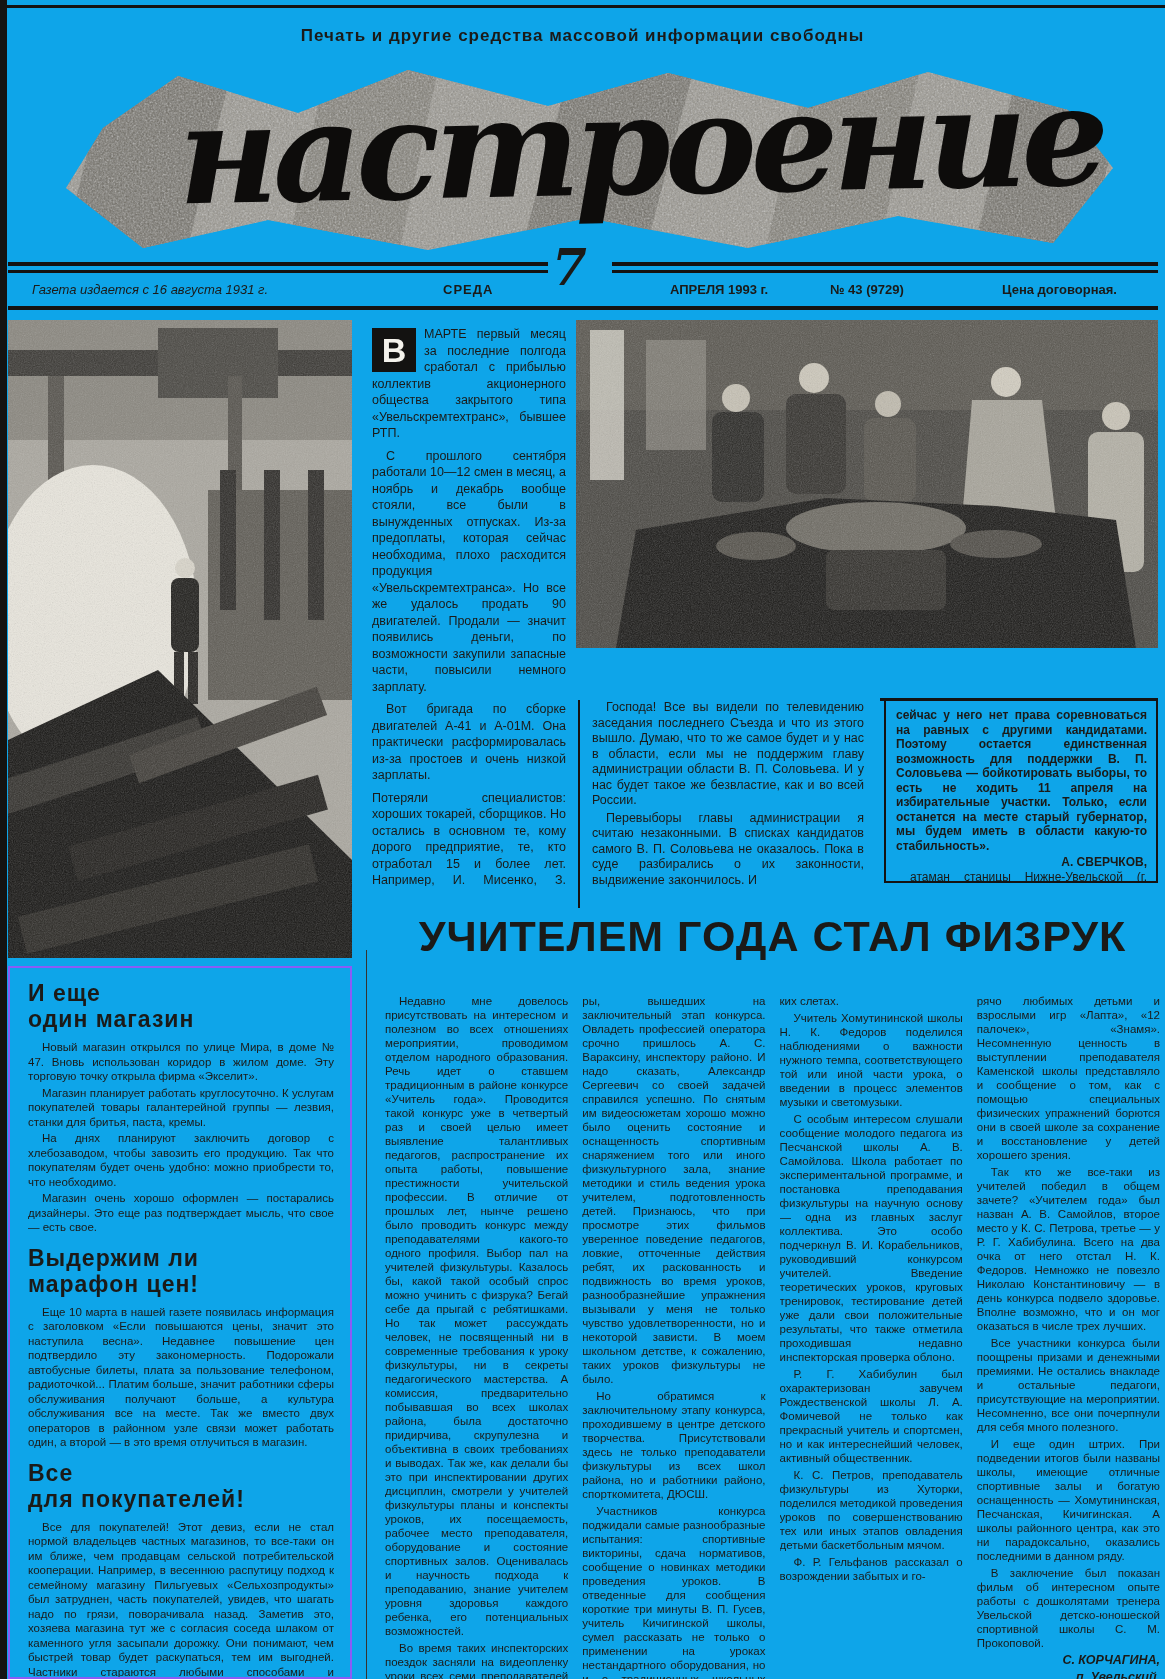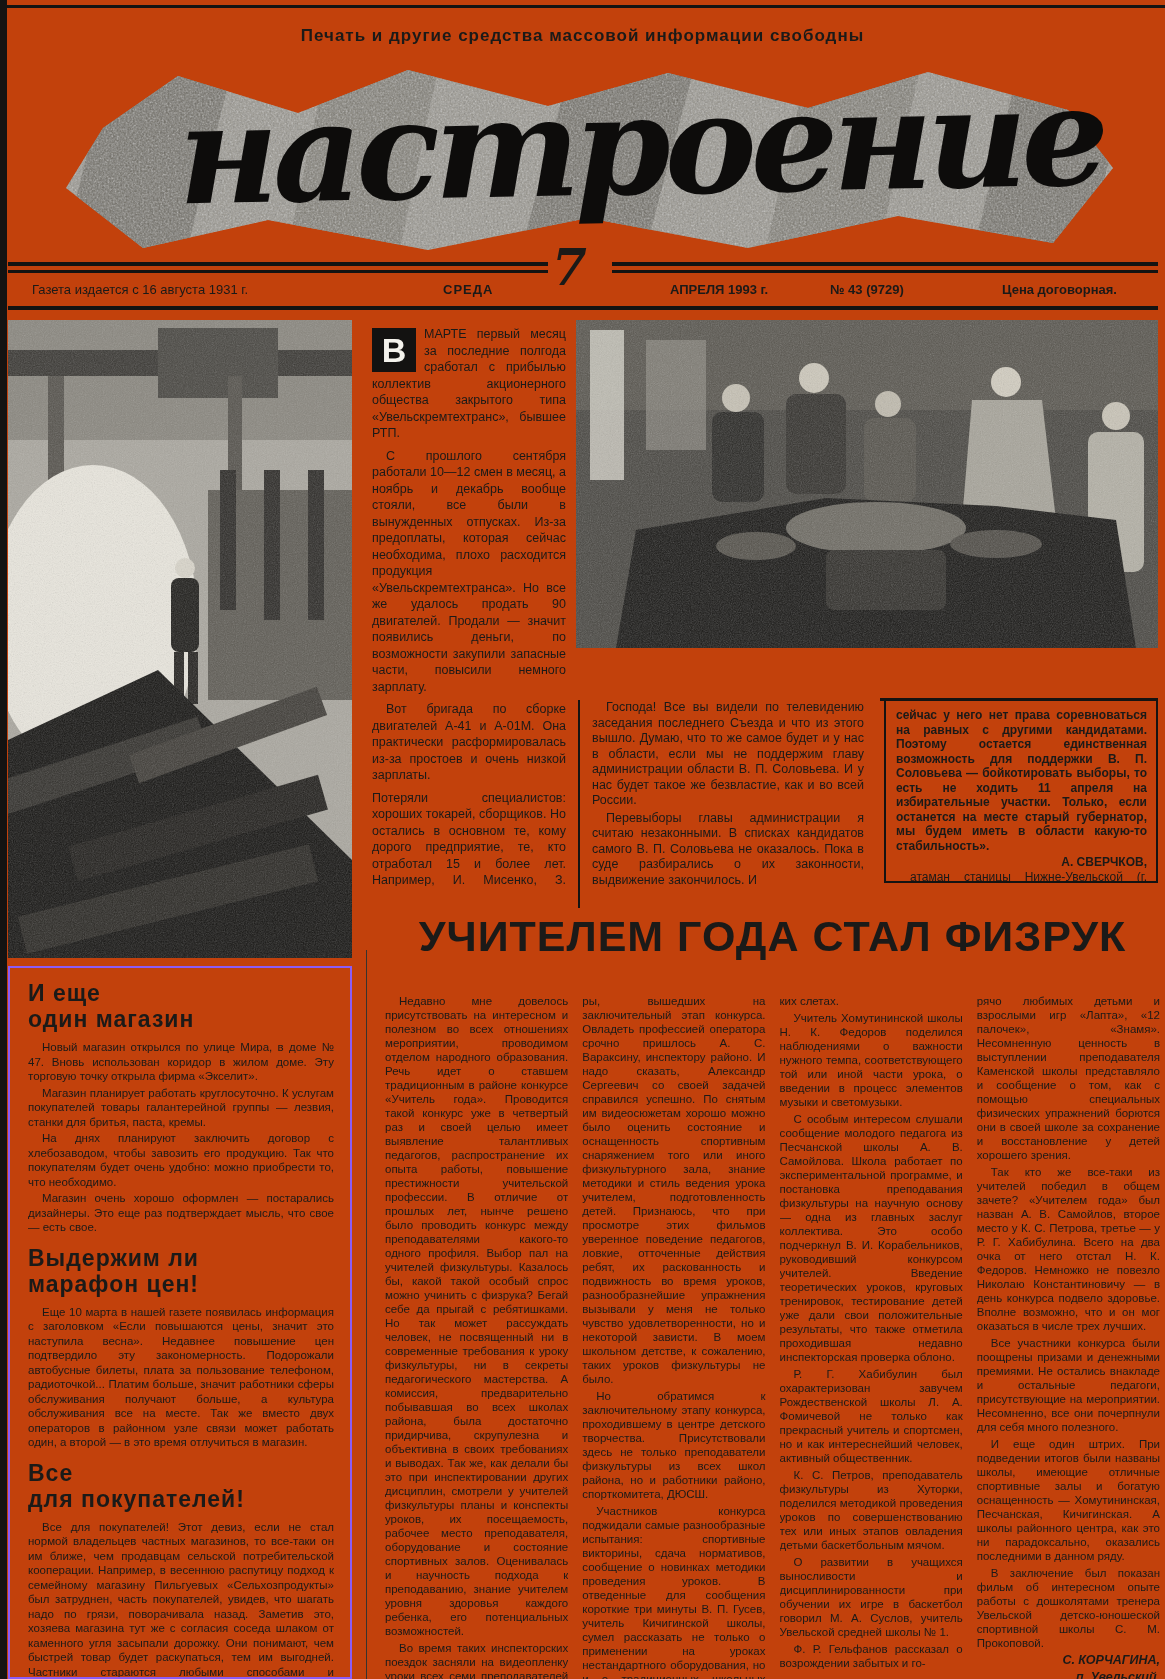--- a/index.html
+++ b/index.html
@@ -1,19 +1,19 @@
 <!DOCTYPE html>
 <html lang="ru"><head>
 <meta charset="utf-8">
 <style>
   * { margin:0; padding:0; box-sizing:border-box; }
   html,body { background:#c8c6c0; }
   .page {
     position:relative; width:1165px; height:1679px;
-    background:#c2410c; overflow:hidden;
+    background:#0ea5e9; overflow:hidden;
     font-family:"Liberation Sans", sans-serif; color:#1b1a18;
   }
   
   .edge-left  { position:absolute; left:0; top:0; width:7px; height:1679px; background:#141312; }
   .edge-top   { position:absolute; left:0; top:5px; width:1165px; height:3px; background:#141312; }
 
   
   .tagline {
     position:absolute; left:0; top:26px; width:100%; text-align:center;
     font-weight:bold; font-size:17px; letter-spacing:1px;
@@ -27,21 +27,21 @@
     transform:rotate(-1.2deg); white-space:nowrap;
   }
   .rule { position:absolute; background:#141312; }
   .r-a1 { left:8px;  top:262px; width:540px; height:4px; }
   .r-a2 { left:8px;  top:270px; width:540px; height:3px; }
   .r-b1 { left:612px; top:262px; width:546px; height:4px; }
   .r-b2 { left:612px; top:270px; width:546px; height:3px; }
   .r-bottom { left:8px; top:306px; width:1150px; height:4px; }
 
   .dateline { position:absolute; left:0; top:280px; width:1165px; height:26px; font-size:13px; font-weight:bold; }
-  .dl-founded { position:absolute; left:32px;  top:2px; font-weight:normal; }
+  .dl-founded { position:absolute; left:32px;  top:2px; font-weight:normal;font-style:italic; }
   .dl-weekday { position:absolute; left:443px; top:2px; letter-spacing:1px; }
   .dl-day {
     position:absolute; left:552px; top:-42px; font-size:50px;
     font-family:"DejaVu Serif", serif; font-style:italic; font-weight:bold;
   }
   .dl-month { position:absolute; left:670px; top:2px; }
   .dl-issue { position:absolute; left:830px; top:2px; }
   .dl-price { position:absolute; left:1002px; top:2px; }
 
   
@@ -266,21 +266,20 @@
       <p class="par noind">ры, вышедших на заключительный этап конкурса. Овладеть профессией оператора срочно пришлось А. С. Вараксину, инспектору районо. И надо сказать, Александр Сергеевич со своей задачей справился успешно. По снятым им видеосюжетам хорошо можно было оценить состояние и оснащенность спортивным снаряжением того или иного физкультурного зала, знание методики и стиль ведения урока учителем, подготовленность детей. Признаюсь, что при просмотре этих фильмов уверенное поведение педагогов, ловкие, отточенные действия ребят, их раскованность и подвижность во время уроков, разнообразнейшие упражнения вызывали у меня не только чувство удовлетворенности, но и некоторой зависти. В моем школьном детстве, к сожалению, таких уроков физкультуры не было.</p>
       <p class="par">Но обратимся к заключительному этапу конкурса, проходившему в центре детского творчества. Присутствовали здесь не только преподаватели физкультуры из всех школ района, но и работники районо, спорткомитета, ДЮСШ.</p>
       <p class="par">Участников конкурса поджидали самые разнообразные испытания: спортивные викторины, сдача нормативов, сообщение о новинках методики проведения уроков. В отведенные для сообщения короткие три минуты В. П. Гусев, учитель Кичигинской школы, сумел рассказать не только о применении на уроках нестандартного оборудования, но и о традиционных школьных спортивных праздниках, туристичес-</p>
     </div>
     <div class="tcol">
       <p class="par noind">ких слетах.</p>
       <p class="par">Учитель Хомутининской школы Н. К. Федоров поделился наблюдениями о важности нужного темпа, соответствующего той или иной части урока, о введении в процесс элементов музыки и светомузыки.</p>
       <p class="par">С особым интересом слушали сообщение молодого педагога из Песчанской школы А. В. Самойлова. Школа работает по экспериментальной программе, и постановка преподавания физкультуры на научную основу — одна из главных заслуг коллектива. Это особо подчеркнул В. И. Корабельников, руководивший конкурсом учителей. Введение теоретических уроков, круговых тренировок, тестирование детей уже дали свои положительные результаты, что также отметила проходившая недавно инспекторская проверка облоно.</p>
       <p class="par">Р. Г. Хабибулин был охарактеризован завучем Рождественской школы Л. А. Фомичевой не только как прекрасный учитель и спортсмен, но и как интереснейший человек, активный общественник.</p>
       <p class="par">К. С. Петров, преподаватель физкультуры из Хуторки, поделился методикой проведения уроков по совершенствованию тех или иных этапов овладения детьми баскетбольным мячом.</p>
-      <p class="par">О развитии в учащихся выносливости и дисциплинированности при обучении их игре в баскетбол говорил М. А. Суслов, учитель Увельской средней школы № 1.</p>
       <p class="par">Ф. Р. Гельфанов рассказал о возрождении забытых и го-</p>
     </div>
     <div class="tcol">
       <p class="par noind">рячо любимых детьми и взрослыми игр «Лапта», «12 палочек», «Знамя». Несомненную ценность в выступлении преподавателя Каменской школы представляло и сообщение о том, как с помощью специальных физических упражнений борются они в своей школе за сохранение и восстановление у детей хорошего зрения.</p>
       <p class="par">Так кто же все-таки из учителей победил в общем зачете? «Учителем года» был назван А. В. Самойлов, второе место у К. С. Петрова, третье — у Р. Г. Хабибулина. Всего на два очка от него отстал Н. К. Федоров. Немножко не повезло Николаю Константиновичу — в день конкурса подвело здоровье. Вполне возможно, что и он мог оказаться в числе трех лучших.</p>
       <p class="par">Все участники конкурса были поощрены призами и денежными премиями. Не остались внакладе и остальные педагоги, присутствующие на мероприятии. Несомненно, все они почерпнули для себя много полезного.</p>
       <p class="par">И еще один штрих. При подведении итогов были названы школы, имеющие отличные спортивные залы и богатую оснащенность — Хомутининская, Песчанская, Кичигинская. А школы районного центра, как это ни парадоксально, оказались последними в данном ряду.</p>
       <p class="par">В заключение был показан фильм об интересном опыте работы с дошколятами тренера Увельской детско-юношеской спортивной школы С. М. Прокоповой.</p>
       <p class="sig">С. КОРЧАГИНА,</p>
       <p class="sig">п. Увельский.</p>

